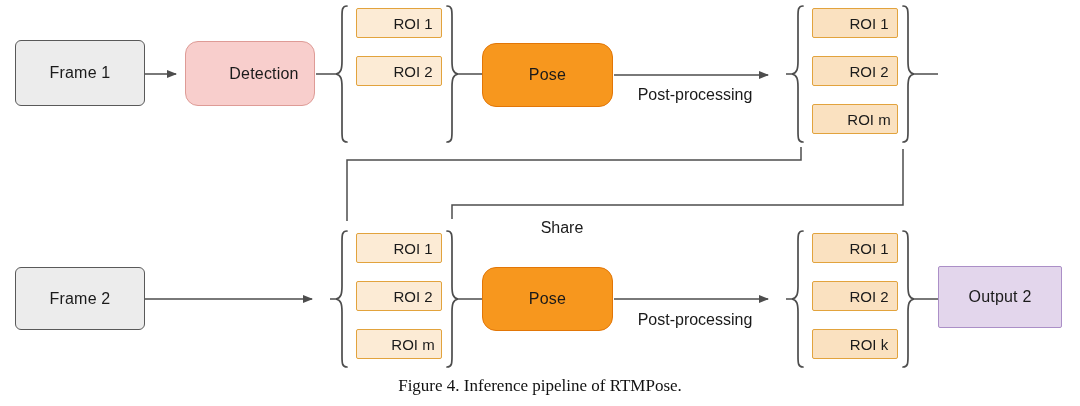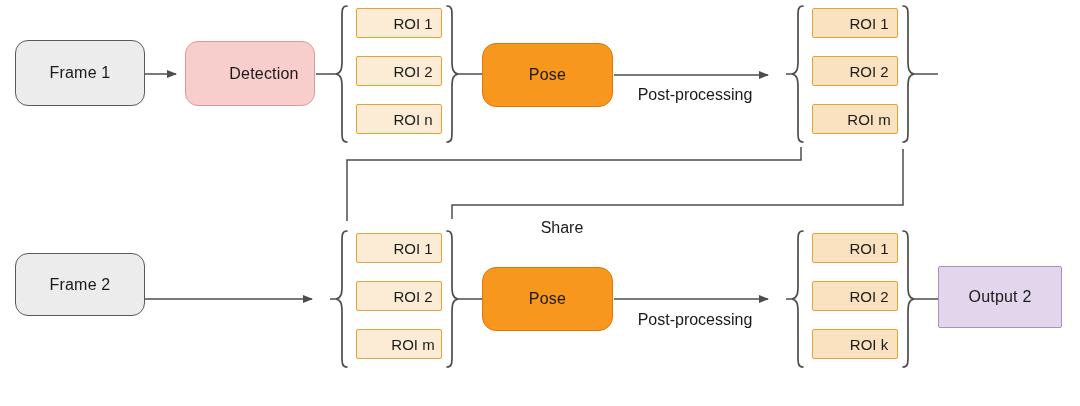--- a/index.html
+++ b/index.html
@@ -11,21 +11,21 @@
     position:relative;overflow:hidden;
   }
   .stage{position:absolute;left:0;top:0;width:1080px;height:406px;}
   .box{
     position:absolute;box-sizing:border-box;
     display:flex;align-items:center;justify-content:center;
     font-size:16px;letter-spacing:.2px;
   }
   .frame{
     background:var(--frame_fill);border:1.5px solid var(--frame_stroke);
-    border-radius:13px;
+    border-radius:6px;
   }
   .detection{
     background:var(--detection_fill);border:1.5px solid var(--detection_stroke);
     border-radius:13px;
     padding-left:28px;
   }
   .pose{
     background:var(--pose_fill);border:1.5px solid var(--pose_stroke);
     border-radius:14px;
   }
@@ -87,21 +87,20 @@
   <div class="box frame" style="left:15px;top:40px;width:130px;height:66px;">Frame 1</div>
 
   <div class="box detection" style="left:185px;top:41px;width:130px;height:65px;">Detection</div>
 
   <div class="roi-group light" style="left:330px;top:4px;">
     <svg class="brace left" width="18" height="140" viewBox="0 0 18 140">
       <path d="M17 2 C12 2 12 6 12 13 L12 57 C12 65 11 69 6 70 C11 71 12 75 12 83 L12 127 C12 134 12 138 17 138 M0 70 L6 70"></path>
     </svg>
     <div class="roi r1">ROI 1</div>
     <div class="roi r2">ROI 2</div>
-    <div class="roi r3">ROI n</div>
     <svg class="brace right" width="18" height="140" viewBox="0 0 18 140">
       <path d="M1 2 C6 2 6 6 6 13 L6 57 C6 65 7 69 12 70 C7 71 6 75 6 83 L6 127 C6 134 6 138 1 138 M18 70 L12 70"></path>
     </svg>
   </div>
 
   <div class="box pose" style="left:482px;top:43px;width:131px;height:64px;">Pose</div>
 
   <div class="conn-label" style="left:615px;top:44px;width:160px;">Post-processing</div>
 
   <div class="roi-group dark" style="left:786px;top:4px;">
@@ -112,21 +111,21 @@
     <div class="roi r2">ROI 2</div>
     <div class="roi r3">ROI m</div>
     <svg class="brace right" width="18" height="140" viewBox="0 0 18 140">
       <path d="M1 2 C6 2 6 6 6 13 L6 57 C6 65 7 69 12 70 C7 71 6 75 6 83 L6 127 C6 134 6 138 1 138 M18 70 L12 70"></path>
     </svg>
   </div>
 
 
   <div class="conn-label" style="left:482px;top:177px;width:160px;">Share</div>
 
-  <div class="box frame" style="left:15px;top:253px;width:130px;height:63px;">Frame 2</div>
+  <div class="box frame" style="left:15px;top:267px;width:130px;height:63px;">Frame 2</div>
 
   <div class="roi-group light" style="left:330px;top:229px;">
     <svg class="brace left" width="18" height="140" viewBox="0 0 18 140">
       <path d="M17 2 C12 2 12 6 12 13 L12 57 C12 65 11 69 6 70 C11 71 12 75 12 83 L12 127 C12 134 12 138 17 138 M0 70 L6 70"></path>
     </svg>
     <div class="roi r1">ROI 1</div>
     <div class="roi r2">ROI 2</div>
     <div class="roi r3">ROI m</div>
     <svg class="brace right" width="18" height="140" viewBox="0 0 18 140">
       <path d="M1 2 C6 2 6 6 6 13 L6 57 C6 65 7 69 12 70 C7 71 6 75 6 83 L6 127 C6 134 6 138 1 138 M18 70 L12 70"></path>
@@ -144,13 +143,14 @@
     <div class="roi r1">ROI 1</div>
     <div class="roi r2">ROI 2</div>
     <div class="roi r3">ROI k</div>
     <svg class="brace right" width="18" height="140" viewBox="0 0 18 140">
       <path d="M1 2 C6 2 6 6 6 13 L6 57 C6 65 7 69 12 70 C7 71 6 75 6 83 L6 127 C6 134 6 138 1 138 M18 70 L12 70"></path>
     </svg>
   </div>
 
   <div class="box output" style="left:938px;top:266px;width:124px;height:62px;">Output 2</div>
 
+  <div class="caption">Figure 4. Inference pipeline of RTMPose.</div>
 </div>
 
 </body></html>

